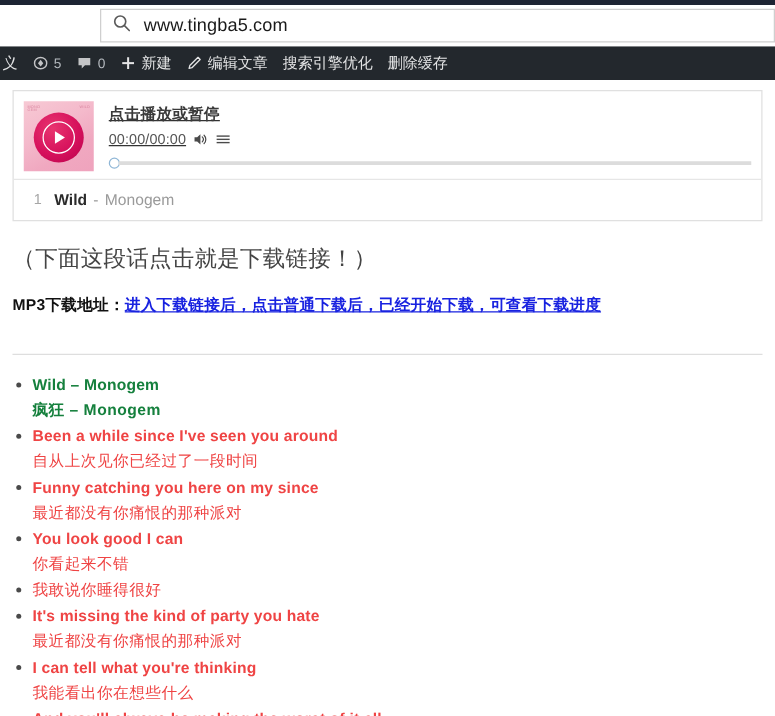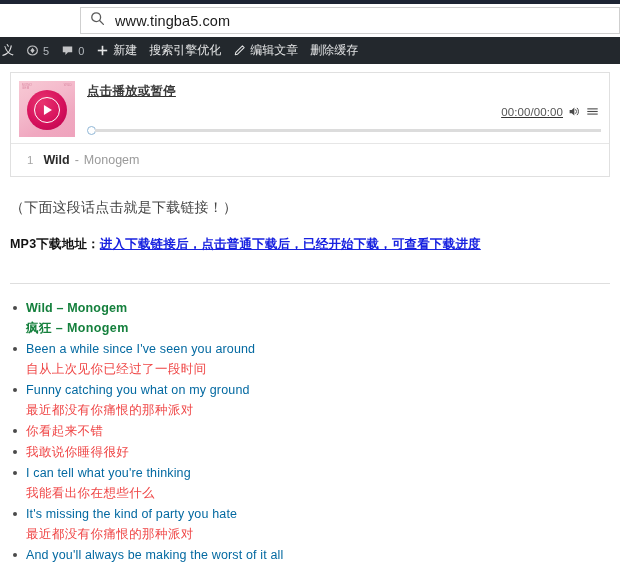--- a/index.html
+++ b/index.html
@@ -158,21 +158,20 @@
   .track-title {
     font-size: 12.5px;
     font-weight: bold;
     color: #3a3a3a;
     padding-top: 2px;
     letter-spacing: 0.2px;
   }
   .ctrl-row {
     display: flex;
     align-items: center;
-    justify-content: flex-end;
     gap: 5px;
     padding-right: 2px;
     margin-bottom: 3px;
   }
   .time-text {
     font-size: 11.5px;
     color: #555;
     letter-spacing: 0.1px;
     font-family: "Liberation Sans", "DejaVu Sans", sans-serif;
   }
@@ -207,21 +206,21 @@
   }
   .pl-index { color: #a6a6a6; font-size: 11.5px; padding-left: 8px; }
   .pl-name { color: #2b2b2b; font-weight: bold; }
   .pl-artist { color: #9a9a9a; font-weight: normal; }
 
   
   .notes {
     padding: 20px 10px 0 10px;
   }
   .note-line {
-    font-size: 14px;
+    font-size: 18px;
     color: #444;
     line-height: 20px;
     letter-spacing: 0.2px;
   }
   .dl-line {
     font-size: 12.5px;
     line-height: 22px;
     margin-top: 16px;
     font-weight: bold;
     color: #111;
@@ -255,22 +254,23 @@
     left: -13px;
     top: 8px;
     width: 4px;
     height: 4px;
     border-radius: 50%;
     background: #4a4a4a;
   }
   .lyr-en {
     font-size: 12.5px;
     line-height: 20px;
-    color: #0369a1;
+    color: #ef4444;
     letter-spacing: 0.15px;
+    font-weight: bold;
   }
   .lyr-zh {
     font-size: 12.5px;
     line-height: 20px;
     color: #ef4444;
     letter-spacing: 0.4px;
   }
   .lyr-item.head .lyr-en,
   .lyr-item.head .lyr-zh {
     font-weight: bold;
@@ -323,30 +323,30 @@
     <span class="ab-ic">
       <svg width="13" height="13" viewBox="0 0 16 16">
         <rect x="7" y="2.2" width="2" height="11.6" fill="#e3e4e5"></rect>
         <rect x="2.2" y="7" width="11.6" height="2" fill="#e3e4e5"></rect>
       </svg>
     </span>
     <span class="ab-label">新建</span>
   </div>
 
   <div class="ab-item">
-    <span class="ab-label">搜索引擎优化</span>
-  </div>
-
-  <div class="ab-item">
     <span class="ab-ic">
       <svg width="13" height="13" viewBox="0 0 16 16">
         <path d="M11.6 2.3 L13.7 4.4 L5.6 12.5 L2.8 13.2 L3.5 10.4 Z" fill="none" stroke="#e3e4e5" stroke-width="1.3" stroke-linejoin="round"></path>
       </svg>
     </span>
     <span class="ab-label">编辑文章</span>
+  </div>
+
+  <div class="ab-item">
+    <span class="ab-label">搜索引擎优化</span>
   </div>
 
   <div class="ab-item">
     <span class="ab-label">删除缓存</span>
   </div>
 </div>
 
 <div class="page">
 
   <div class="player">
@@ -408,36 +408,37 @@
   <ul class="lyrics">
     <li class="lyr-item head">
       <div class="lyr-en">Wild – Monogem</div>
       <div class="lyr-zh">疯狂 – Monogem</div>
     </li>
     <li class="lyr-item">
       <div class="lyr-en">Been a while since I've seen you around</div>
       <div class="lyr-zh">自从上次见你已经过了一段时间</div>
     </li>
     <li class="lyr-item">
-      <div class="lyr-en">Funny catching you what on my ground</div>
+      <div class="lyr-en">Funny catching you here on my since</div>
       <div class="lyr-zh">最近都没有你痛恨的那种派对</div>
     </li>
     <li class="lyr-item">
+      <div class="lyr-en">You look good I can</div>
       <div class="lyr-zh">你看起来不错</div>
     </li>
     <li class="lyr-item">
       <div class="lyr-zh">我敢说你睡得很好</div>
+    </li>
+    <li class="lyr-item">
+      <div class="lyr-en">It's missing the kind of party you hate</div>
+      <div class="lyr-zh">最近都没有你痛恨的那种派对</div>
     </li>
     <li class="lyr-item">
       <div class="lyr-en">I can tell what you're thinking</div>
       <div class="lyr-zh">我能看出你在想些什么</div>
     </li>
     <li class="lyr-item">
-      <div class="lyr-en">It's missing the kind of party you hate</div>
-      <div class="lyr-zh">最近都没有你痛恨的那种派对</div>
-    </li>
-    <li class="lyr-item">
       <div class="lyr-en">And you'll always be making the worst of it all</div>
 
     </li>
   </ul>
 
 </div>
 
 </body></html>

